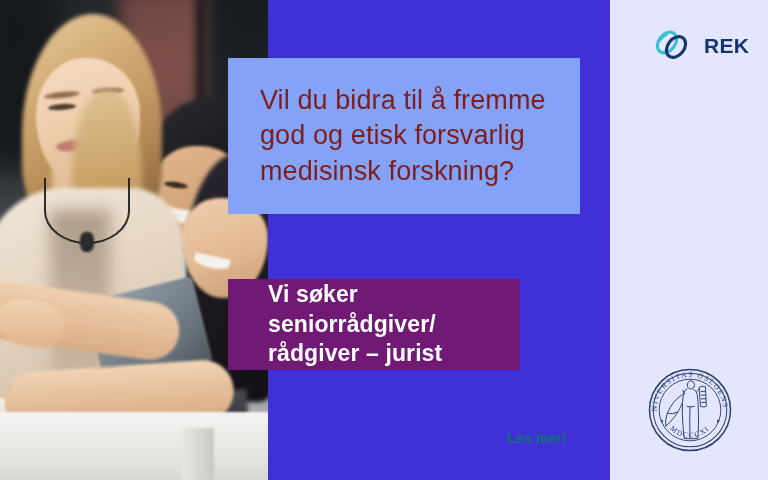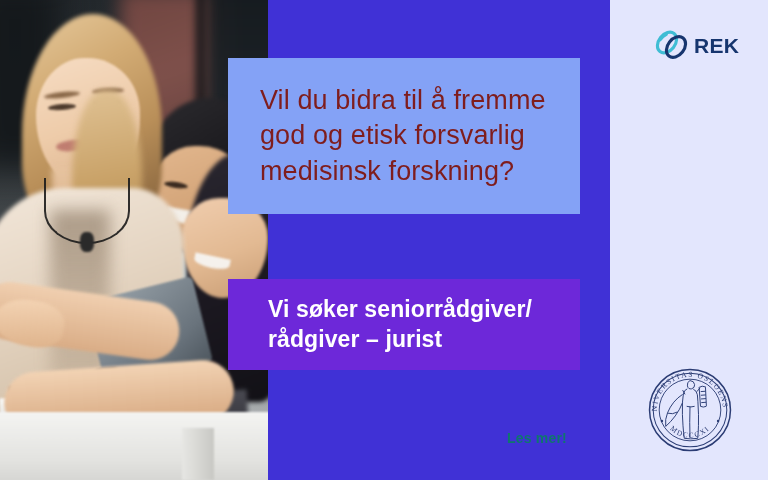--- a/index.html
+++ b/index.html
@@ -214,22 +214,22 @@
   .headline-box .headline {
     color:#7f1d1d;
     font-size:27px;
     line-height:1.30;
     font-weight:400;
     padding-left:32px;
     padding-right:14px;
     letter-spacing:.1px;
   }
   .subhead-box {
-    position:absolute; left:228px; top:279px; width:352px; height:91px;
-    background:#6d28d9;
+    position:absolute; left:228px; top:279px; width:292px; height:91px;
+    background:#701a75;
     display:flex; align-items:center;
   }
   .subhead-box .subhead {
     color:#ffffff;
     font-size:23px;
     line-height:1.30;
     font-weight:700;
     padding-left:40px;
     padding-right:8px;
     letter-spacing:.1px;
@@ -238,21 +238,21 @@
   
   .cta {
     position:absolute; left:507px; top:430px;
     color:#0f766e; font-size:14px; font-weight:700; letter-spacing:.2px;
     cursor:pointer;
   }
 
   
   .rek-logo {
     position:absolute; left:652px; top:27px; width:86px; height:36px;
-    display:flex; align-items:center; gap:2px;
+    display:flex; align-items:center; gap:12px;
   }
   .rek-logo .mark { width:40px; height:36px; flex:none; }
   .rek-logo .wordmark {
     font-size:21px; font-weight:700; color:#16356e; letter-spacing:.3px;
     line-height:1;
   }
 
   
   .uio-seal {
     position:absolute; left:644px; top:364px; width:92px; height:92px;

